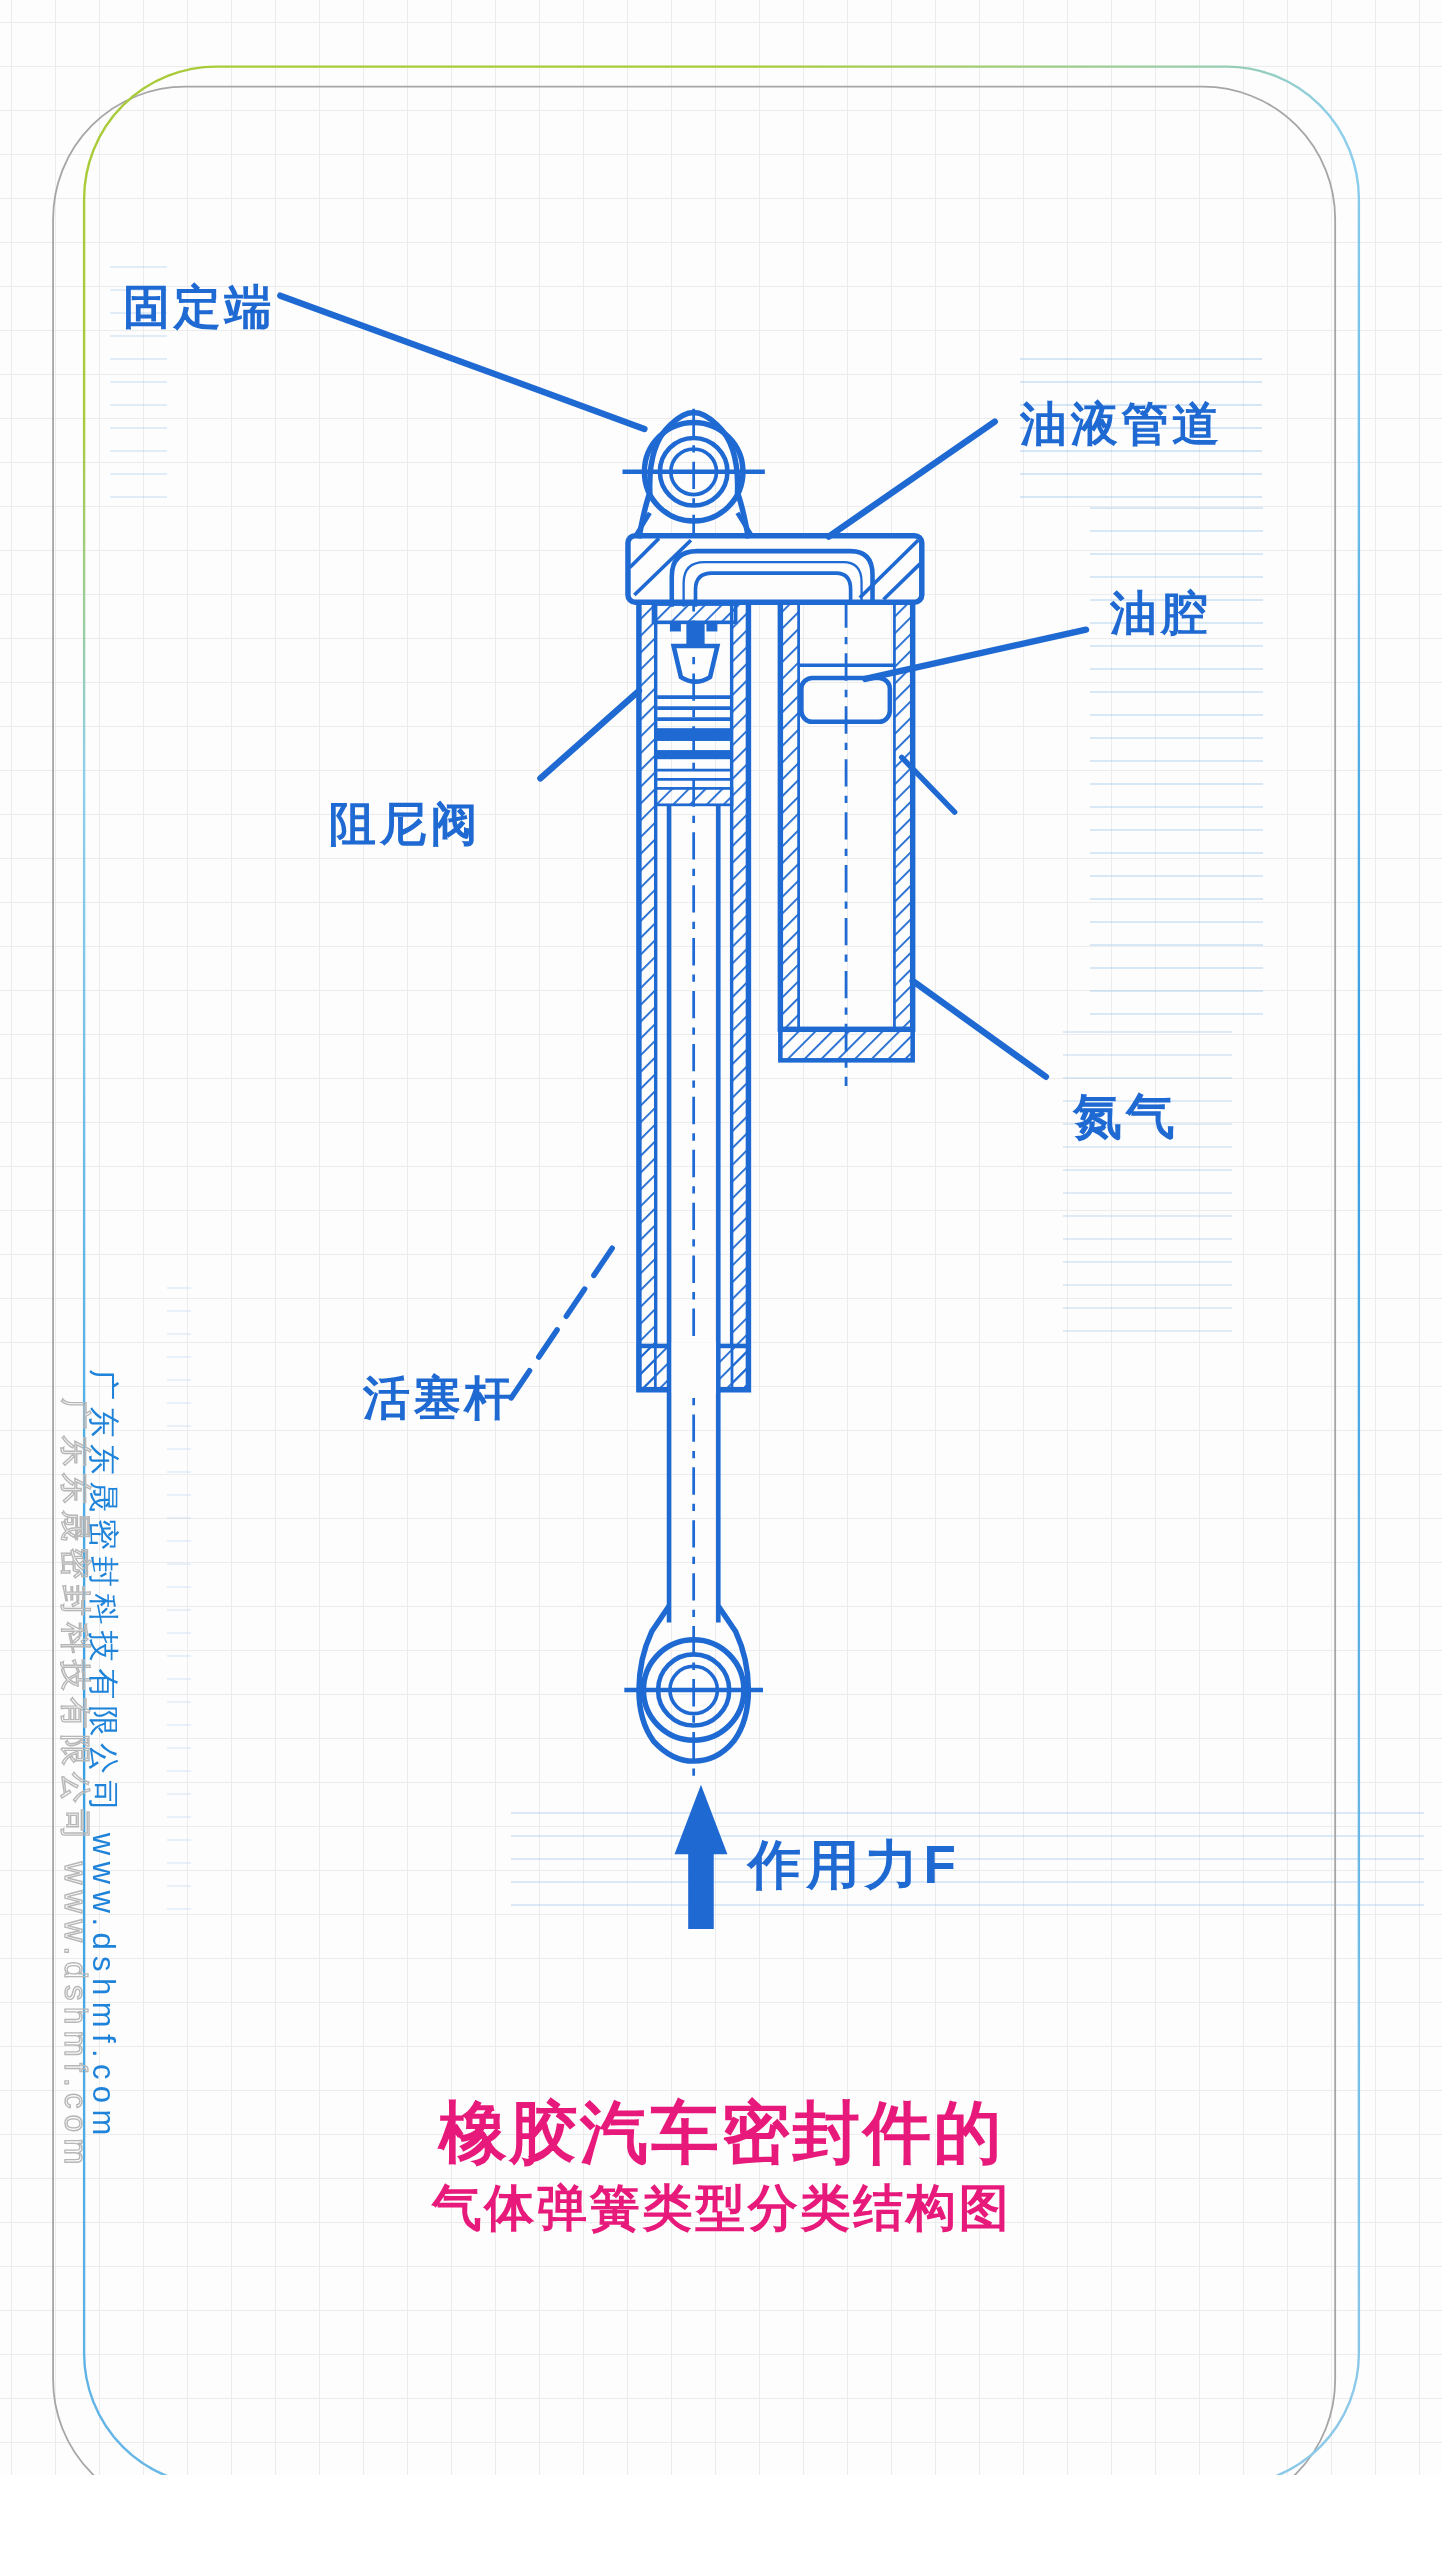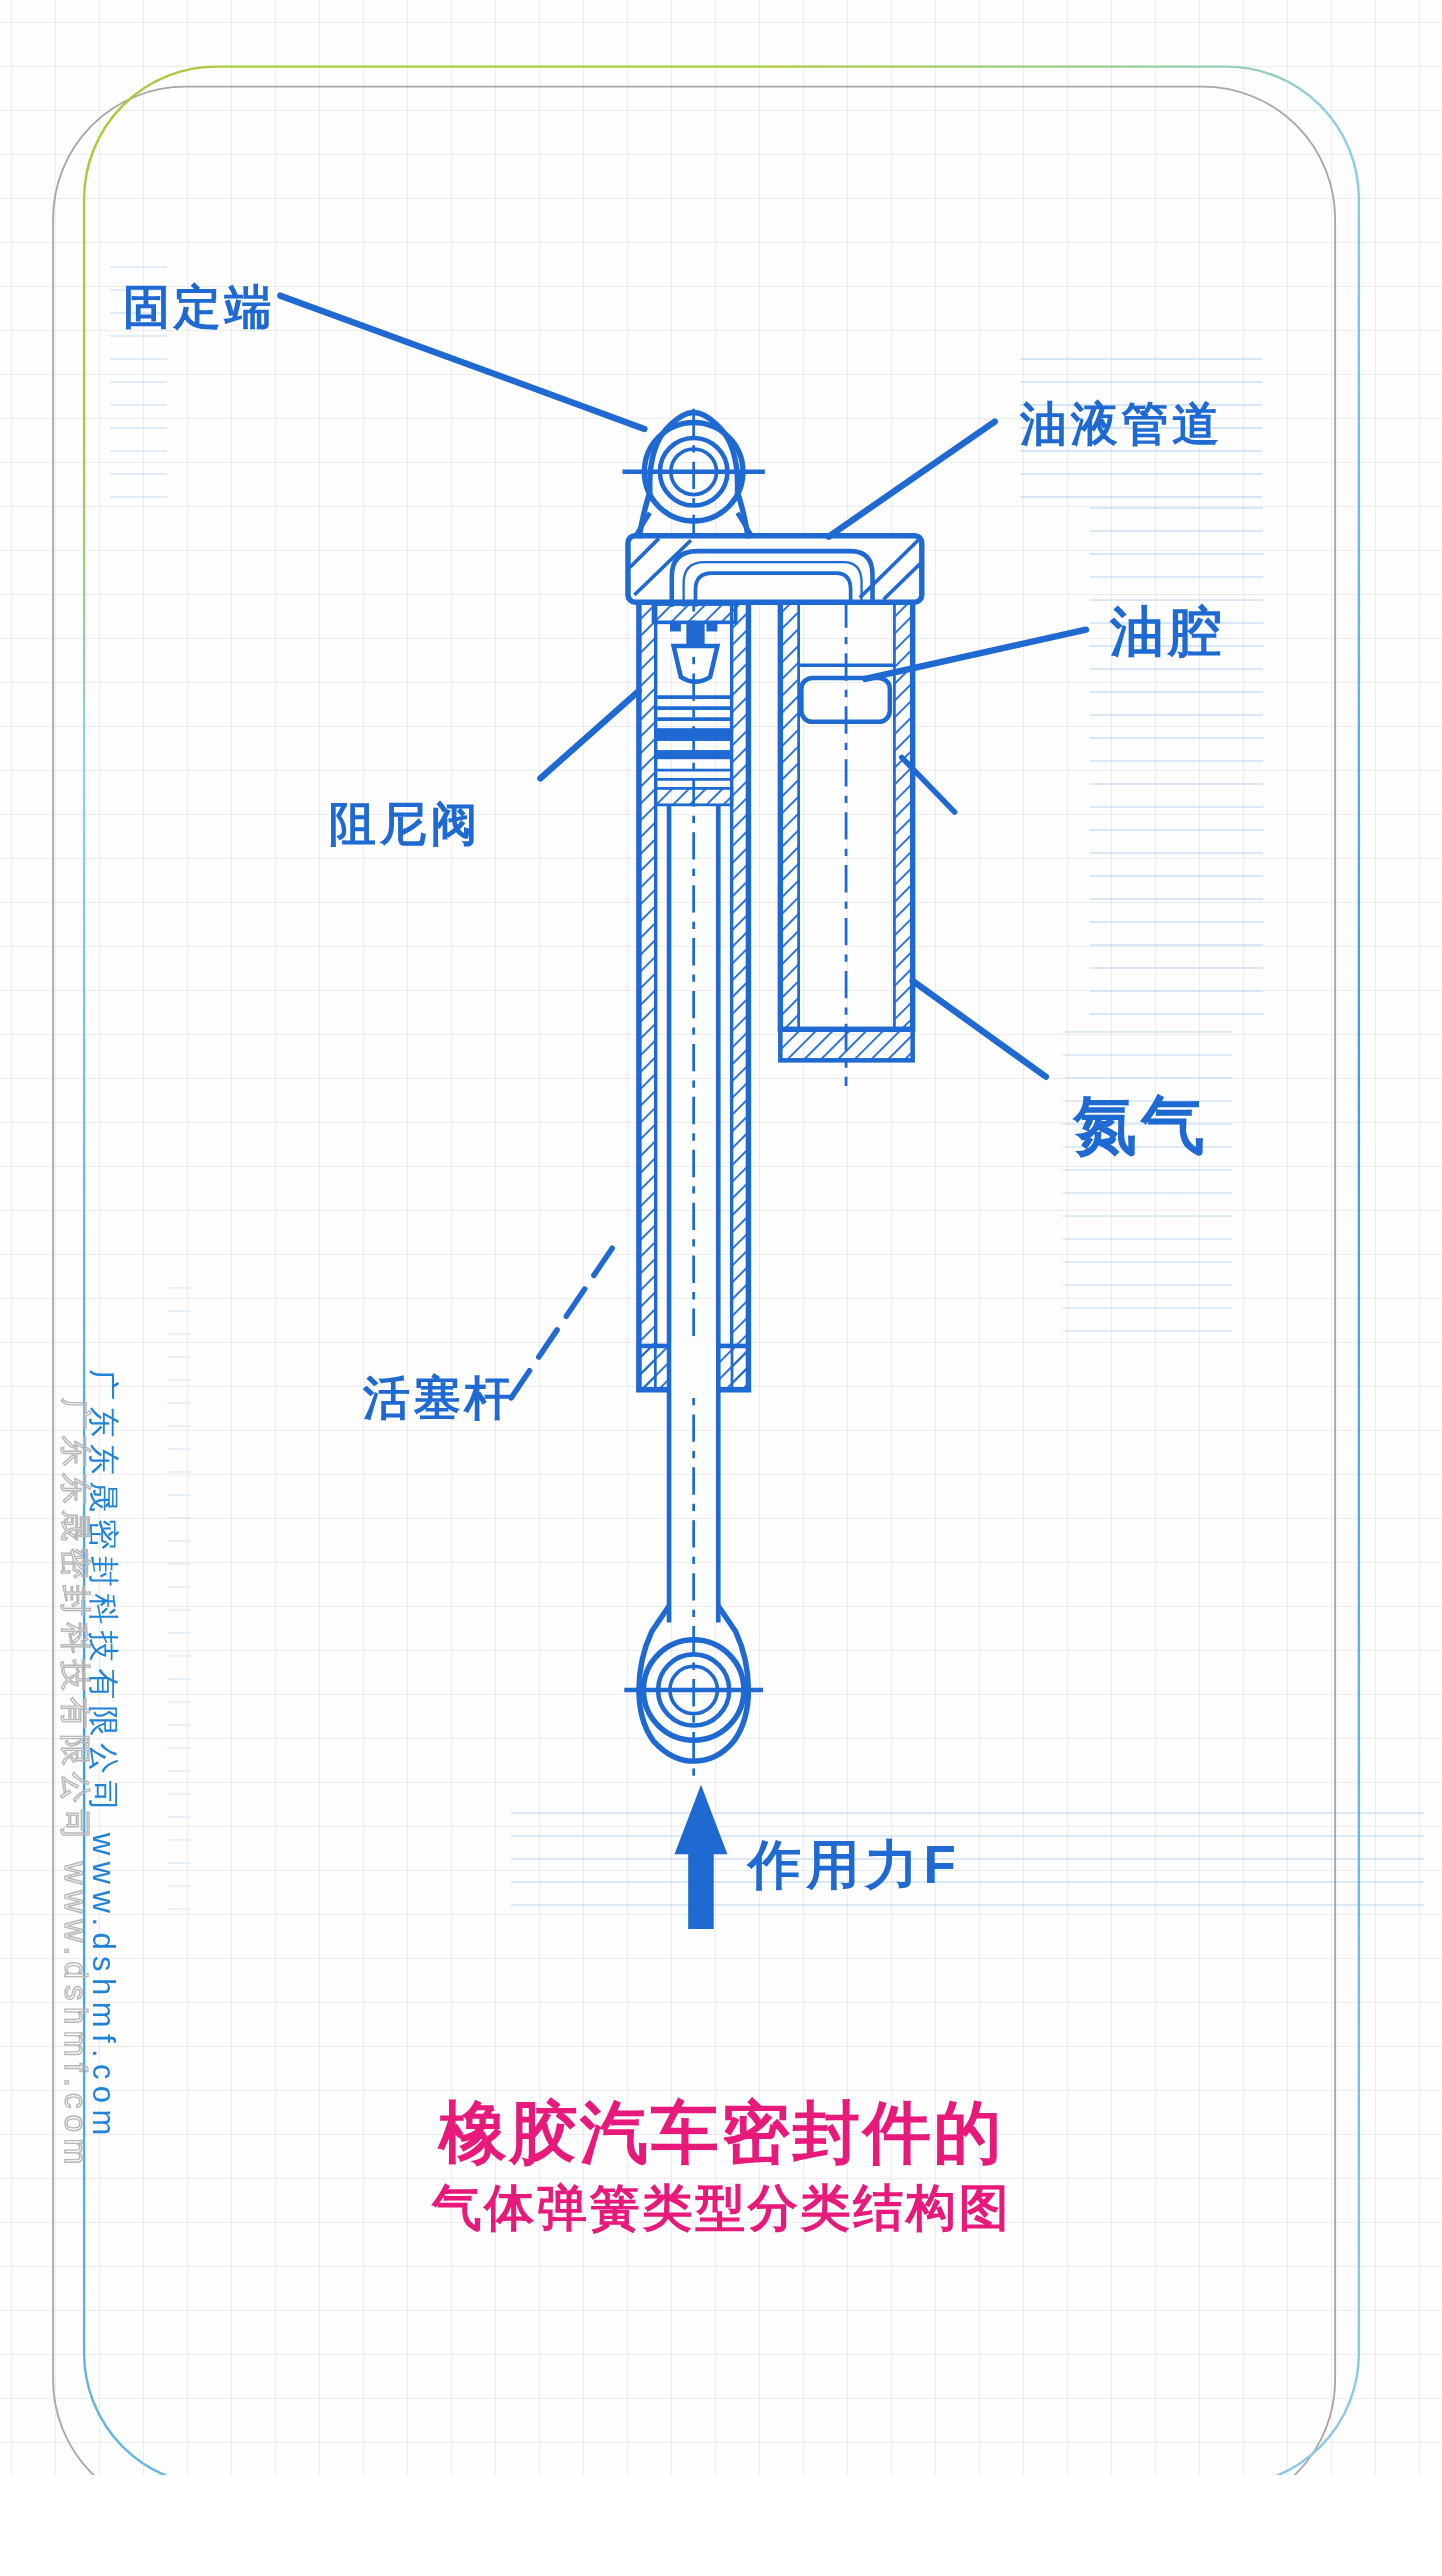--- a/index.html
+++ b/index.html
@@ -167,23 +167,23 @@
         <line x1="592" y1="853" x2="700" y2="757"></line>
         <line x1="1000" y1="1075" x2="1146" y2="1180"></line>
         <line x1="988" y1="830" x2="1046" y2="890" stroke-width="6"></line>
         <line x1="560" y1="1532" x2="676" y2="1360" stroke-width="6" stroke-dasharray="36 18"></line>
       </g>
     </g>
   </svg>
 
   <div class="bp-label" style="left:123px;top:281px;font-size:47px;">固定端</div>
   <div class="bp-label" style="left:1020px;top:398px;font-size:47px;">油液管道</div>
-  <div class="bp-label" style="left:1110px;top:602px;font-size:54px;">油腔</div>
+  <div class="bp-label" style="left:1110px;top:587px;font-size:47px;">油腔</div>
   <div class="bp-label" style="left:329px;top:798px;font-size:47px;">阻尼阀</div>
-  <div class="bp-label" style="left:1073px;top:1090px;font-size:64px;text-align:right;">氮气</div>
+  <div class="bp-label" style="left:1073px;top:1090px;font-size:49px;text-align:right;">氮气</div>
   <div class="bp-label" style="left:338px;top:1372px;font-size:47px;margin-left:25px;">活塞杆</div>
   <div class="bp-label" style="left:748px;top:1836px;font-size:53px;letter-spacing:5.5px;text-align:right;">作用力F</div>
 
   <div class="title-line" style="top:2088px;font-size:68px;">橡胶汽车密封件的</div>
   <div class="title-line" style="top:2175px;font-size:50px;">气体弹簧类型分类结构图</div>
 
   <div class="watermark gray" style="left:94px;top:1398px;">广东东晟密封科技有限公司 www.dshmf.com</div>
   <div class="watermark blue" style="left:122px;top:1369px;">广东东晟密封科技有限公司 www.dshmf.com</div>
 
 </div>

